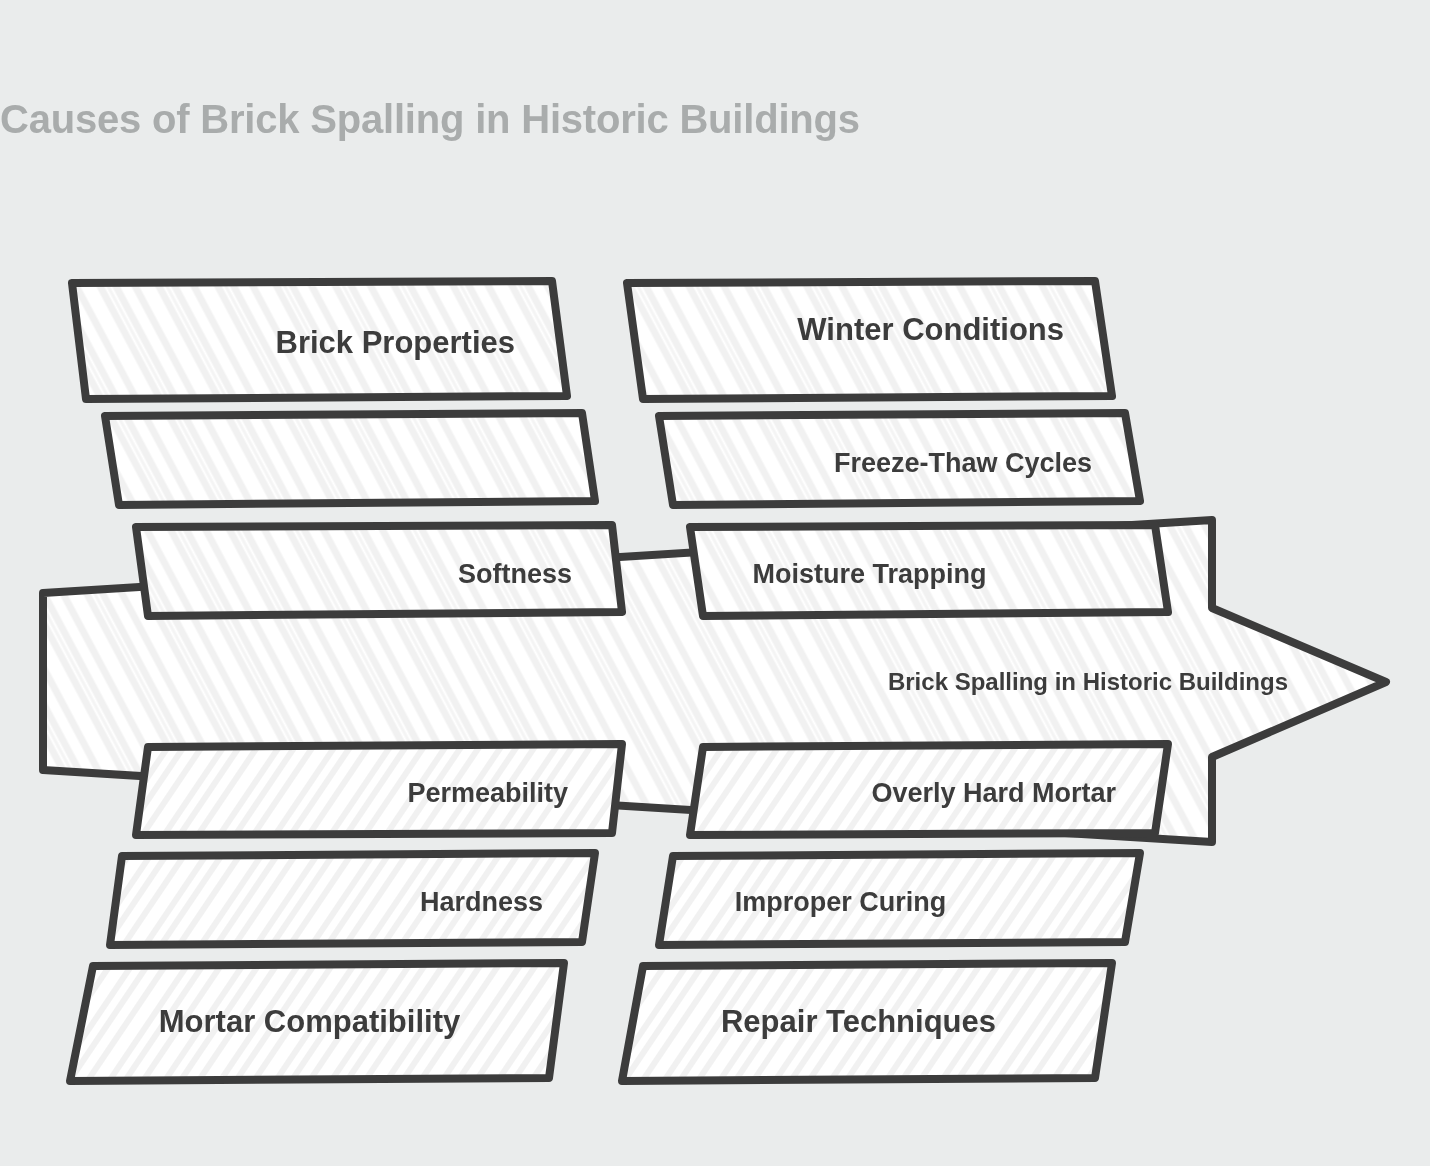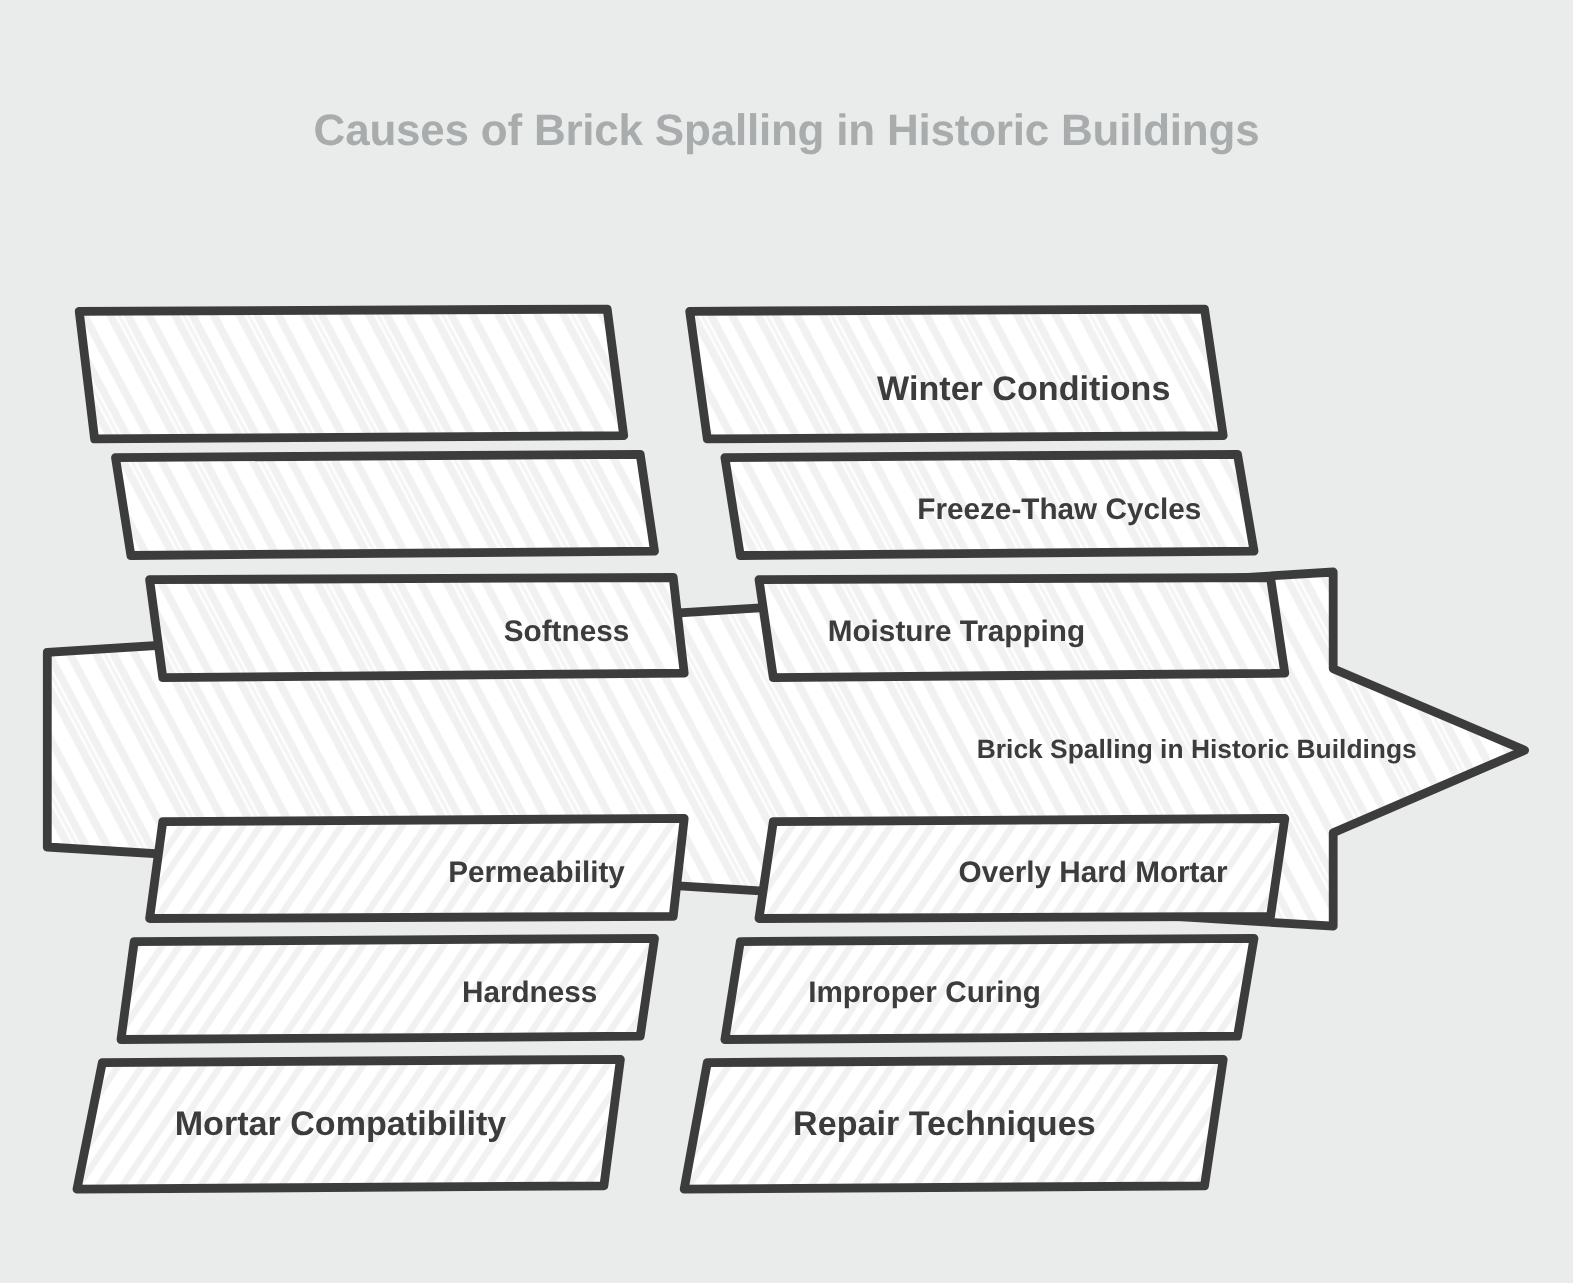--- a/index.html
+++ b/index.html
@@ -22,21 +22,20 @@
     left: 0;
     top: 0;
     width: 1430px;
     height: 1166px;
   }
   .chart-title {
     position: absolute;
     left: 0;
     top: 97px;
     width: 1430px;
-    text-align: center;
     font-size: 40px;
     font-weight: bold;
     color: #a9acac;
     letter-spacing: -0.2px;
     font-family: "Liberation Sans", sans-serif;
     white-space: nowrap;
   }
   .node-label {
     position: absolute;
     color: #3c3c3c;
@@ -90,26 +89,27 @@
 
     <path d="M 148 747 L 622 744 L 612 833 L 136 835 Z" fill="url(#hatchTex2)" stroke="#3c3c3c" stroke-width="8" stroke-linejoin="round"></path>
     <path d="M 122 856 L 595 853 L 582 942 L 110 945 Z" fill="url(#hatchTex2)" stroke="#3c3c3c" stroke-width="8" stroke-linejoin="round"></path>
     <path d="M 93 966 L 564 963 L 549 1078 L 70 1081 Z" fill="url(#hatchTex2)" stroke="#3c3c3c" stroke-width="8" stroke-linejoin="round"></path>
 
     <path d="M 703 747 L 1168 744 L 1155 833 L 690 835 Z" fill="url(#hatchTex2)" stroke="#3c3c3c" stroke-width="8" stroke-linejoin="round"></path>
     <path d="M 673 856 L 1140 853 L 1125 942 L 659 945 Z" fill="url(#hatchTex2)" stroke="#3c3c3c" stroke-width="8" stroke-linejoin="round"></path>
     <path d="M 643 966 L 1112 963 L 1095 1078 L 622 1081 Z" fill="url(#hatchTex2)" stroke="#3c3c3c" stroke-width="8" stroke-linejoin="round"></path>
   </svg>
 
+  <div class="node-label lbl-category" style="left:0; top:327px; width:515px; text-align:right;">Brick Properties</div>
 
   <div class="node-label lbl-cause" style="left:0; top:450px; width:548px; text-align:right;"></div>
 
   <div class="node-label lbl-cause" style="left:0; top:561px; width:572px; text-align:right;">Softness</div>
 
-  <div class="node-label lbl-category" style="left:560px; top:338px; width:504px; text-align:right;">Winter Conditions</div>
+  <div class="node-label lbl-category" style="left:560px; top:314px; width:504px; text-align:right;">Winter Conditions</div>
 
   <div class="node-label lbl-cause" style="left:590px; top:450px; width:502px; text-align:right;">Freeze-Thaw Cycles</div>
 
   <div class="node-label lbl-cause" style="left:620px; top:561px; width:499px; text-align:center;">Moisture Trapping</div>
 
   <div class="node-label lbl-spine" style="left:0; top:670px; width:1272px; text-align:right;padding-left:16px;">Brick Spalling in Historic Buildings</div>
 
   <div class="node-label lbl-cause" style="left:0; top:780px; width:568px; text-align:right;">Permeability</div>
 
   <div class="node-label lbl-cause" style="left:0; top:889px; width:543px; text-align:right;">Hardness</div>

